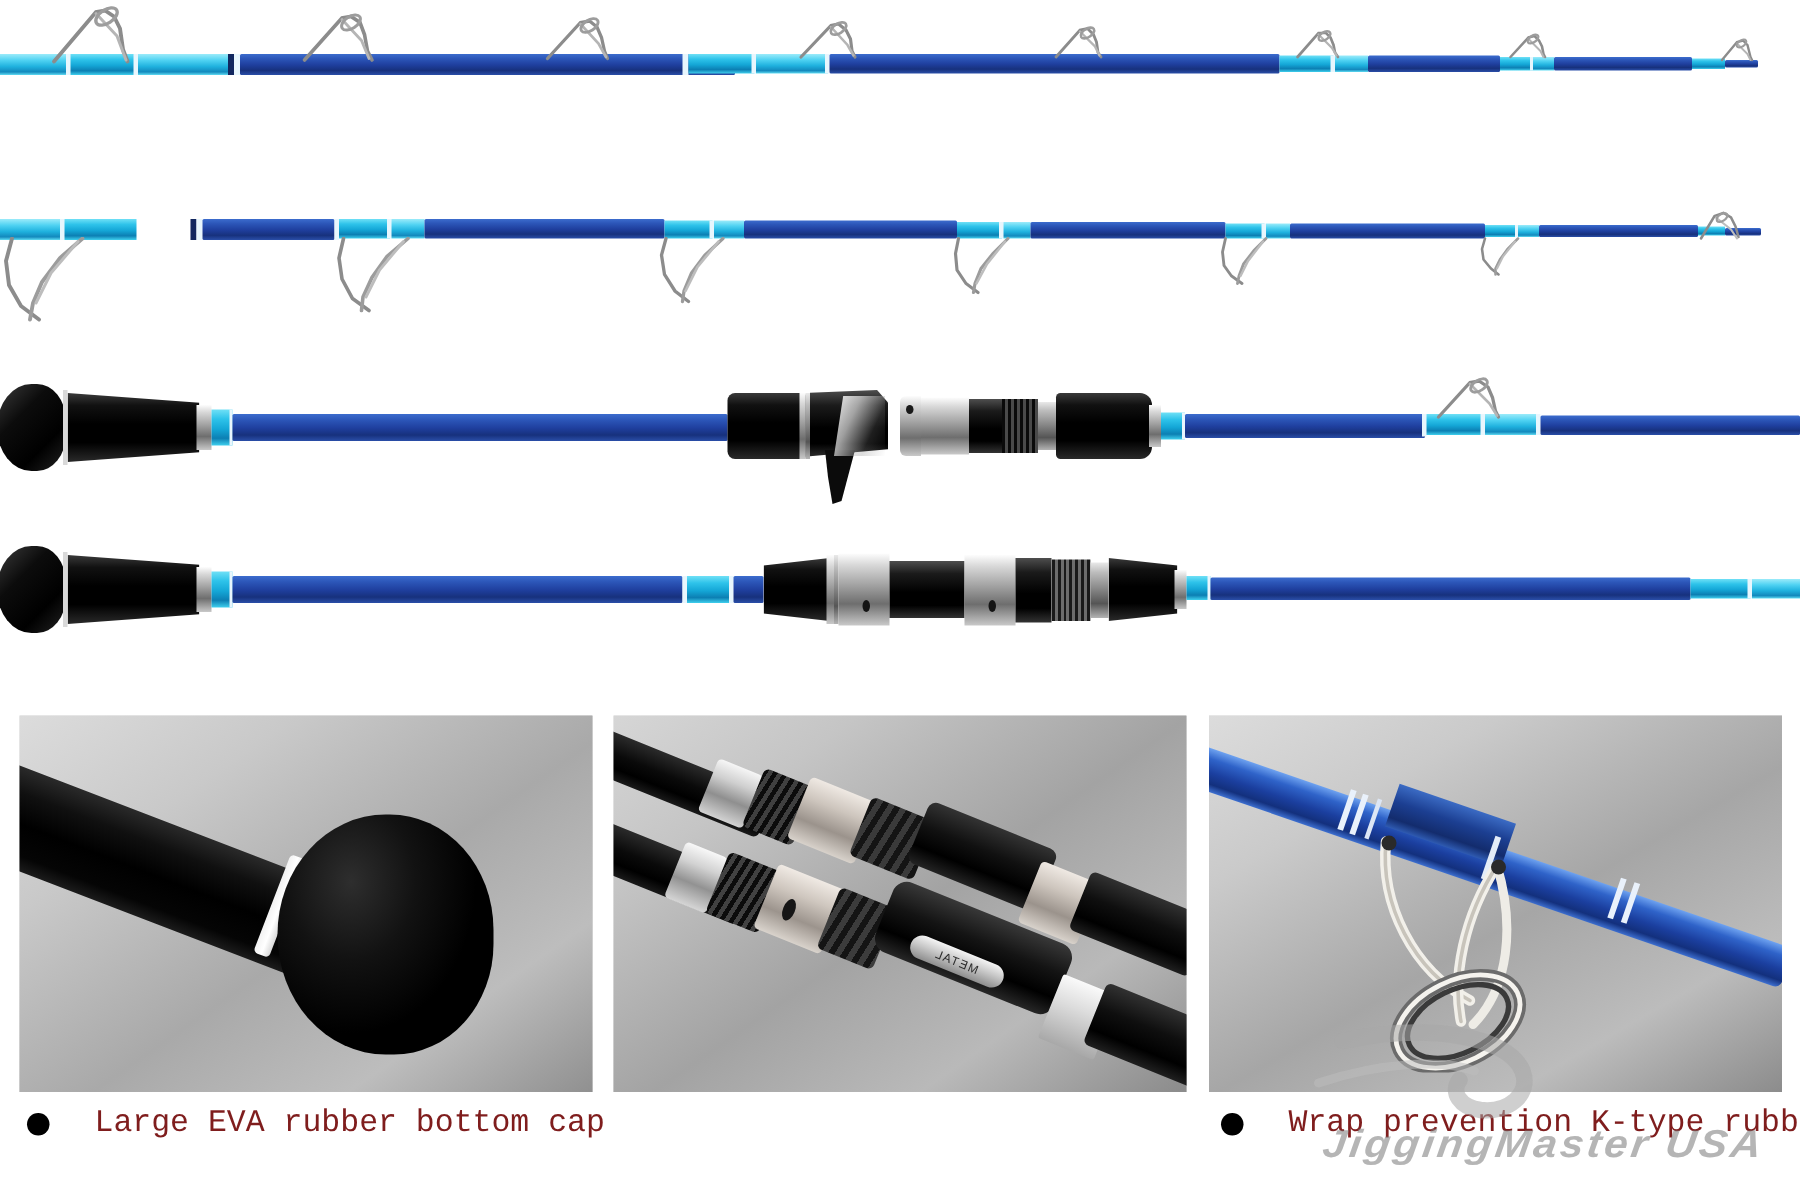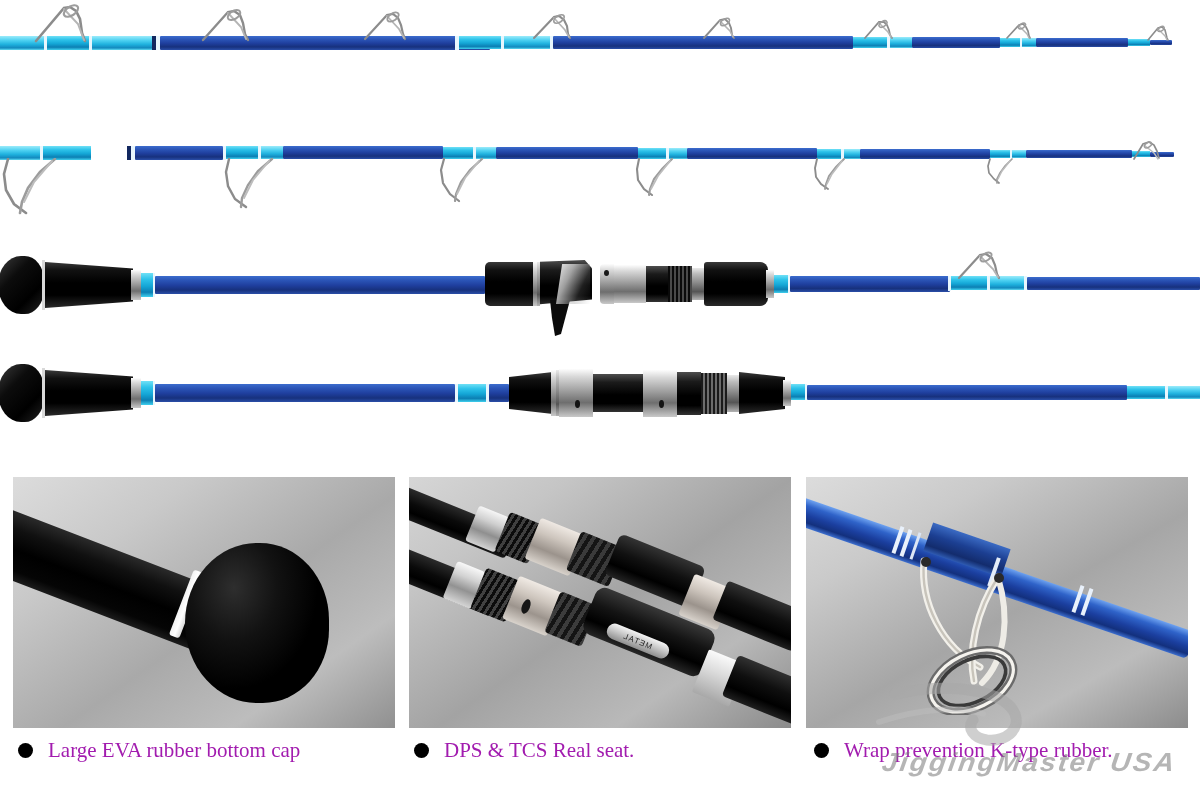--- a/index.html
+++ b/index.html
@@ -72,23 +72,23 @@
   .panel{
     position:absolute;
     overflow:hidden;
     background:linear-gradient(150deg,#d6d6d6 0%,#c2c2c2 30%,#9d9d9d 62%,#b6b6b6 85%,#8f8f8f 100%);
   }
   .panel-inner{position:absolute;inset:0;}
 
   
   .caption{
     position:absolute;
-    display:flex;align-items:center;gap:15px;
-    font-size:21px;color:#a21caf;
-    font-family:Liberation Serif, serif;
+    display:flex;align-items:center;gap:30px;
+    font-size:21px;color:#7f1d1d;
+    font-family:Liberation Mono, monospace;
     white-space:nowrap;
   }
   .dot{
     width:15px;height:15px;border-radius:50%;background:#000;flex:0 0 auto;
   }
 
   
   .watermark{
     position:absolute;left:855px;top:700px;width:340px;height:85px;
     pointer-events:none;
@@ -405,24 +405,20 @@
                   background:linear-gradient(180deg,#f4f4f4,#c8c8c8 45%,#8e8e8e);border-radius:8px;
                   display:flex;align-items:center;justify-content:center;">
         <span style="font-size:8px;letter-spacing:1px;color:#2a2a2a;font-family:'Liberation Sans',sans-serif;transform:scaleX(-1);">METAL</span>
       </div>
       <div style="position:absolute;left:290px;top:178px;width:40px;height:46px;transform:rotate(22deg);
                   background:linear-gradient(180deg,#fafafa,#dcdcdc 40%,#a8a8a8);border-radius:2px;"></div>
       <div style="position:absolute;left:318px;top:192px;width:84px;height:44px;transform:rotate(22deg);
                   background:linear-gradient(180deg,#313131,#0f0f0f 40%,#000 75%,#202020);border-radius:4px;"></div>
     </div>
   </div>
-  <div class="caption" style="left:414px;top:738px;">
-    <span class="dot"></span>
-    <span>DPS &amp; TCS Real seat.</span>
-  </div>
 
   <div class="panel" style="left:806px;top:477px;width:382px;height:251px;">
     <div class="panel-inner" style="background:linear-gradient(150deg,#dcdcdc 0%,#cacaca 24%,#a6a6a6 54%,#bcbcbc 78%,#8c8c8c 100%);">
 
       <div style="position:absolute;left:-12px;top:18px;width:420px;height:28px;transform:rotate(19deg);transform-origin:left center;
                   background:linear-gradient(180deg,#6ea2f0 0%,#2f63c9 24%,#1b3f9f 56%,#13307d 82%,#3d6fd0 100%);
                   border-radius:5px;"></div>
 
       <div style="position:absolute;left:90px;top:49px;width:4px;height:28px;transform:rotate(19deg);background:#e9f1fb;"></div>
       <div style="position:absolute;left:98px;top:52px;width:4px;height:28px;transform:rotate(19deg);background:#e9f1fb;"></div>

